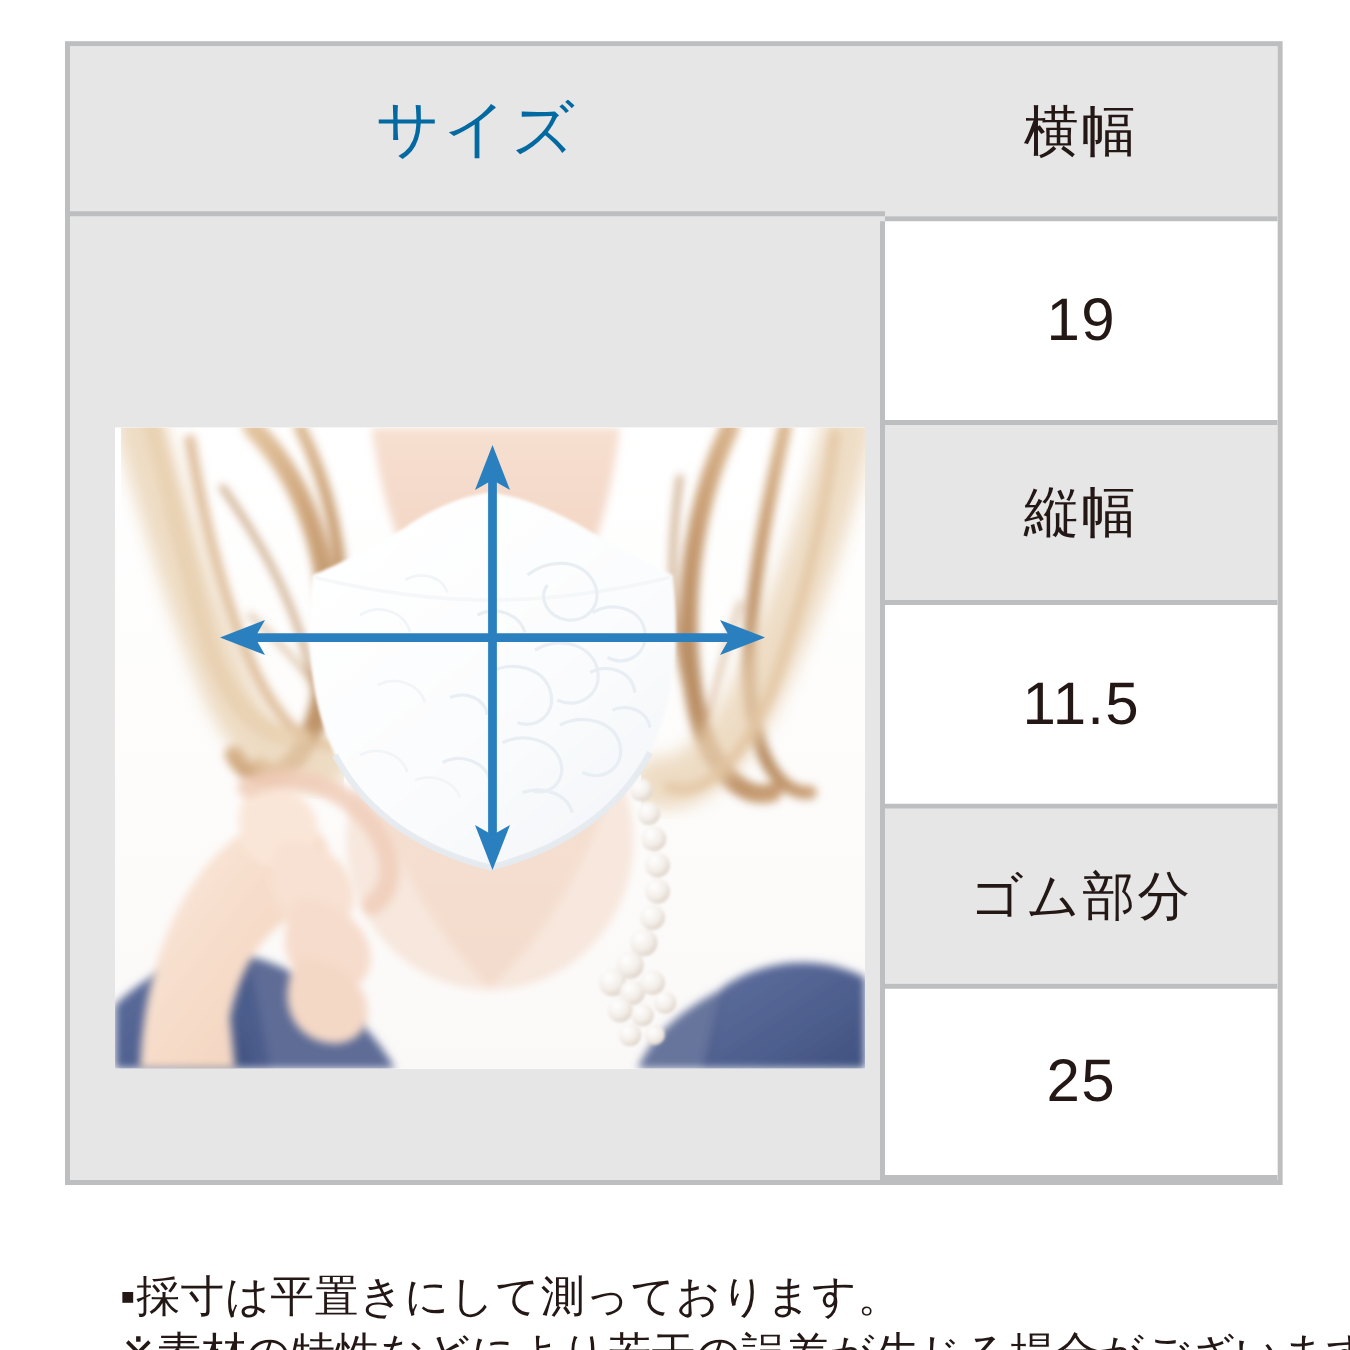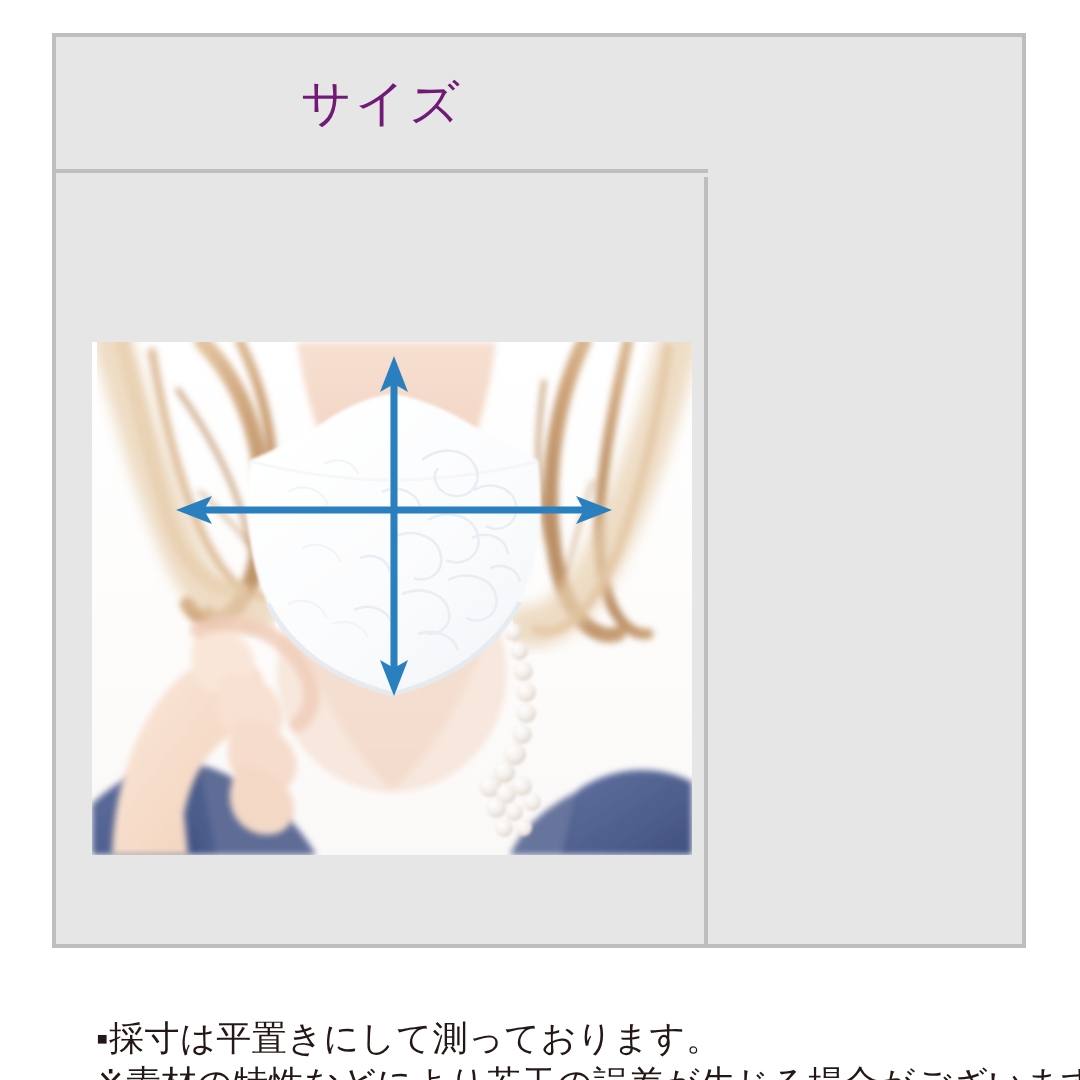--- a/index.html
+++ b/index.html
@@ -52,21 +52,21 @@
     box-sizing: border-box;
     background: #e6e6e6;
     border-bottom: 4px solid #bdbec0;
     display: flex;
     align-items: center;
     justify-content: center;
   }
   .cell-header-size .label {
     font-size: 50px;
     letter-spacing: 3px;
-    color: #701a75;
+    color: #0369a1;
     line-height: 1;
   }
 
   .cell-image {
     position: absolute;
     left: 0;
     top: 140px;
     width: 652px;
     height: 767px;
     box-sizing: border-box;
@@ -335,19 +335,46 @@
               <line x1="96" y1="168" x2="508" y2="168" stroke="#2a7fbf" stroke-width="7"></line>
               <polygon points="84,168 120,154 112,168 120,182" fill="#2a7fbf"></polygon>
               <polygon points="520,168 484,154 492,168 484,182" fill="#2a7fbf"></polygon>
             </g>
           </svg>
         </div>
 
       </div>
     </div>
 
+    <div class="col-right">
+
+      <div class="r-cell head rc0">
+        <span>横幅</span>
+      </div>
+
+      <div class="r-cell val rc1">
+        <span>19</span>
+      </div>
+
+      <div class="r-cell head rc2">
+        <span>縦幅</span>
+      </div>
+
+      <div class="r-cell val rc3">
+        <span>11.5</span>
+      </div>
+
+      <div class="r-cell head small rc4">
+        <span>ゴム部分</span>
+      </div>
+
+      <div class="r-cell val rc5">
+        <span>25</span>
+      </div>
+
+    </div>
   </div>
 </div>
 
 <div class="notes">
   <div class="note-line">▪採寸は平置きにして測っております。</div>
   <div class="note-line second">※素材の特性などにより若干の誤差が生じる場合がございます。</div>
 </div>
 
 </body></html>

